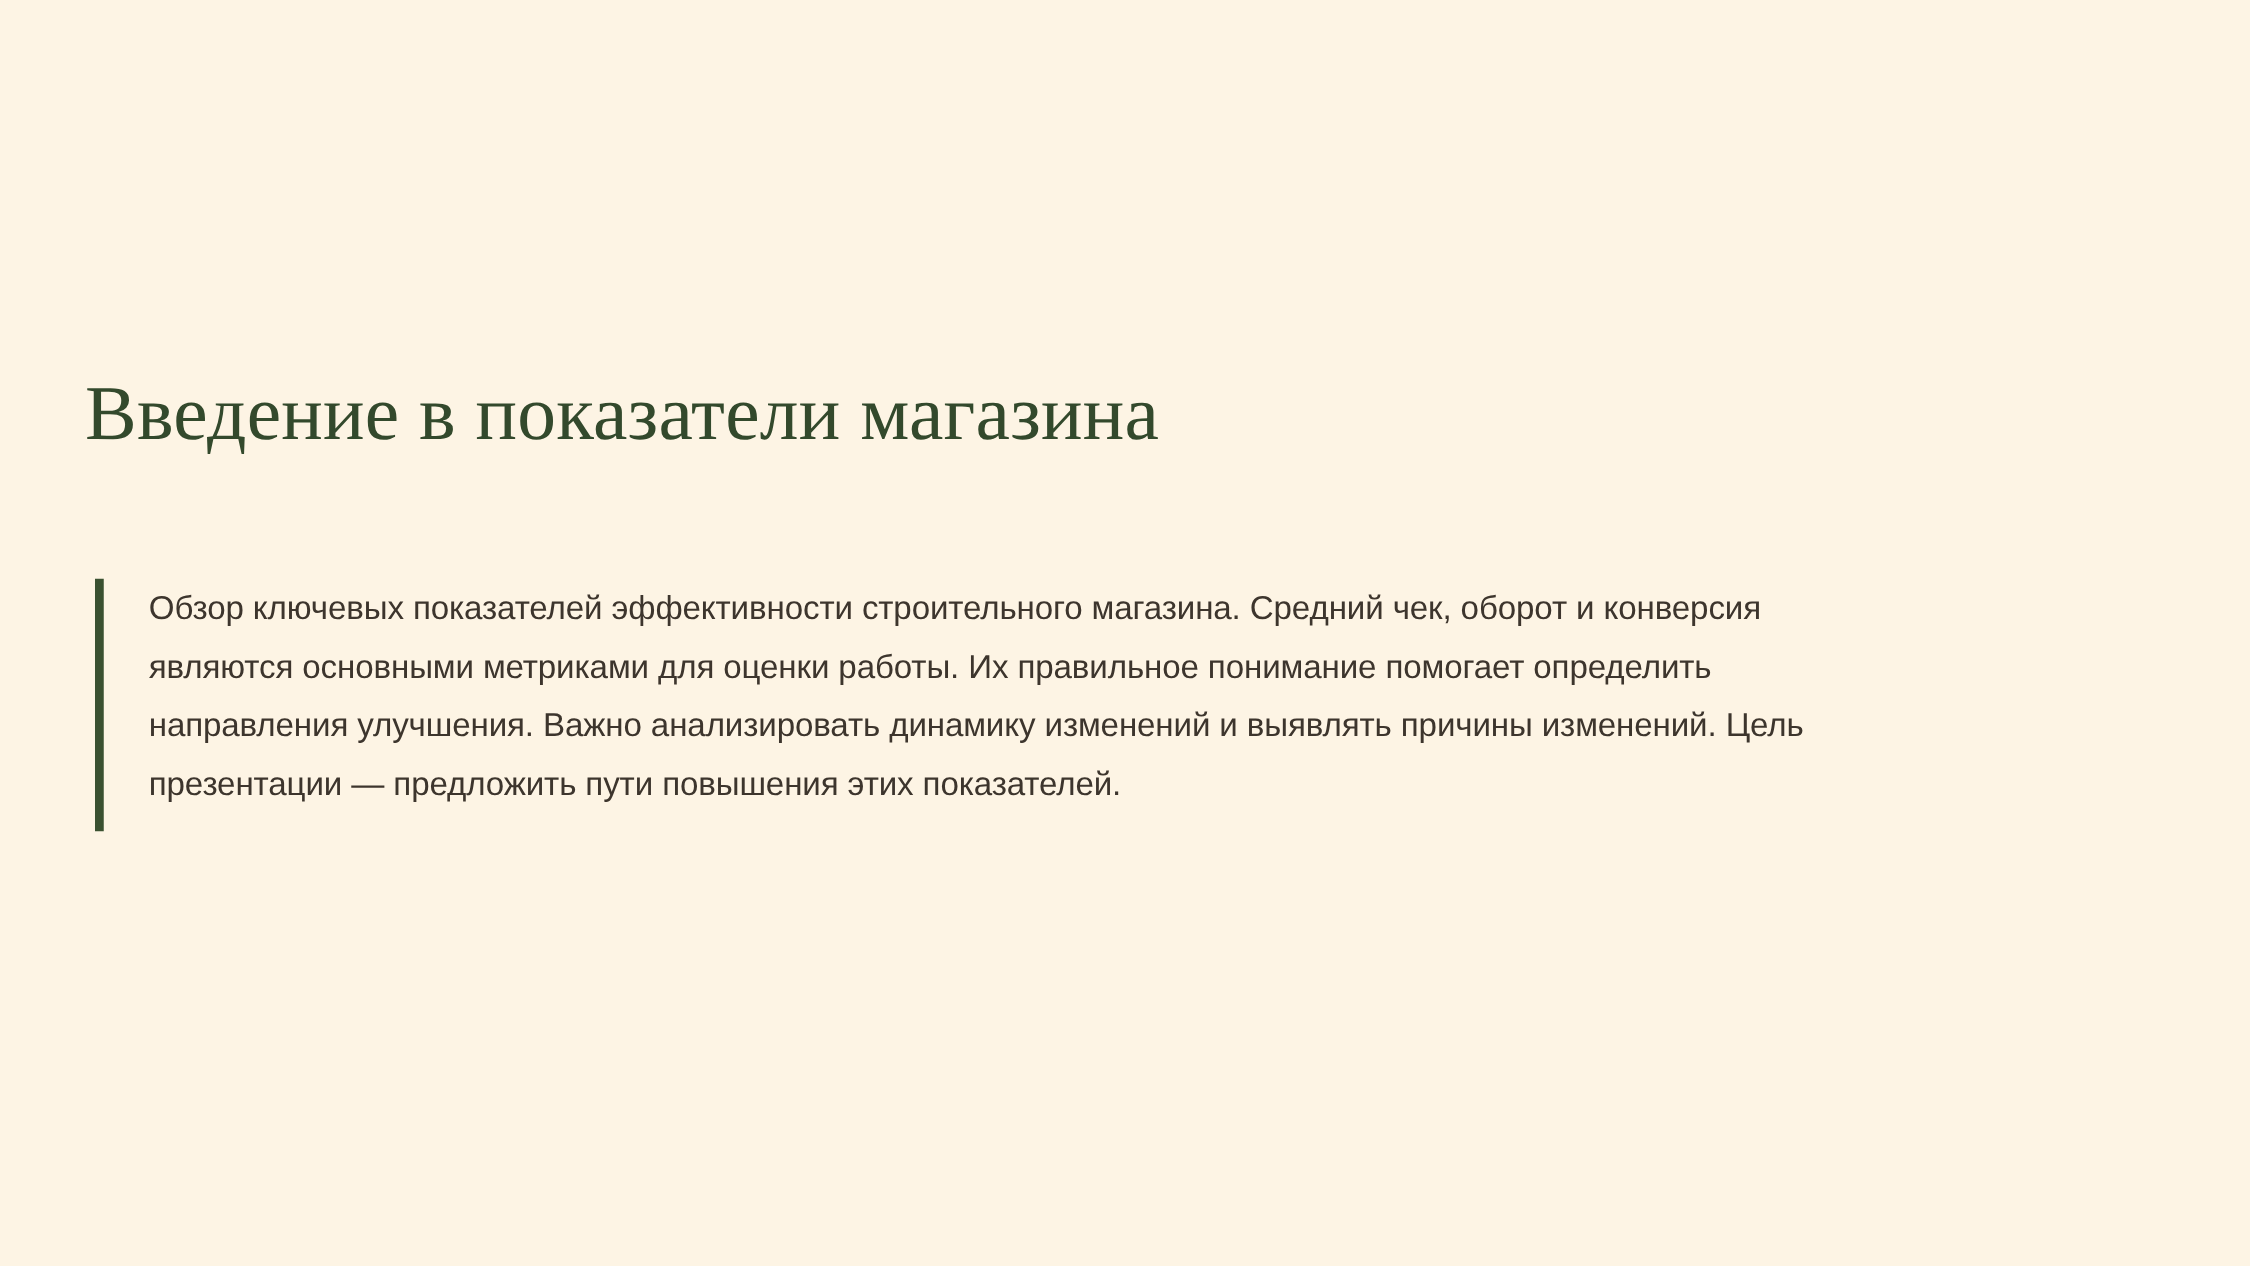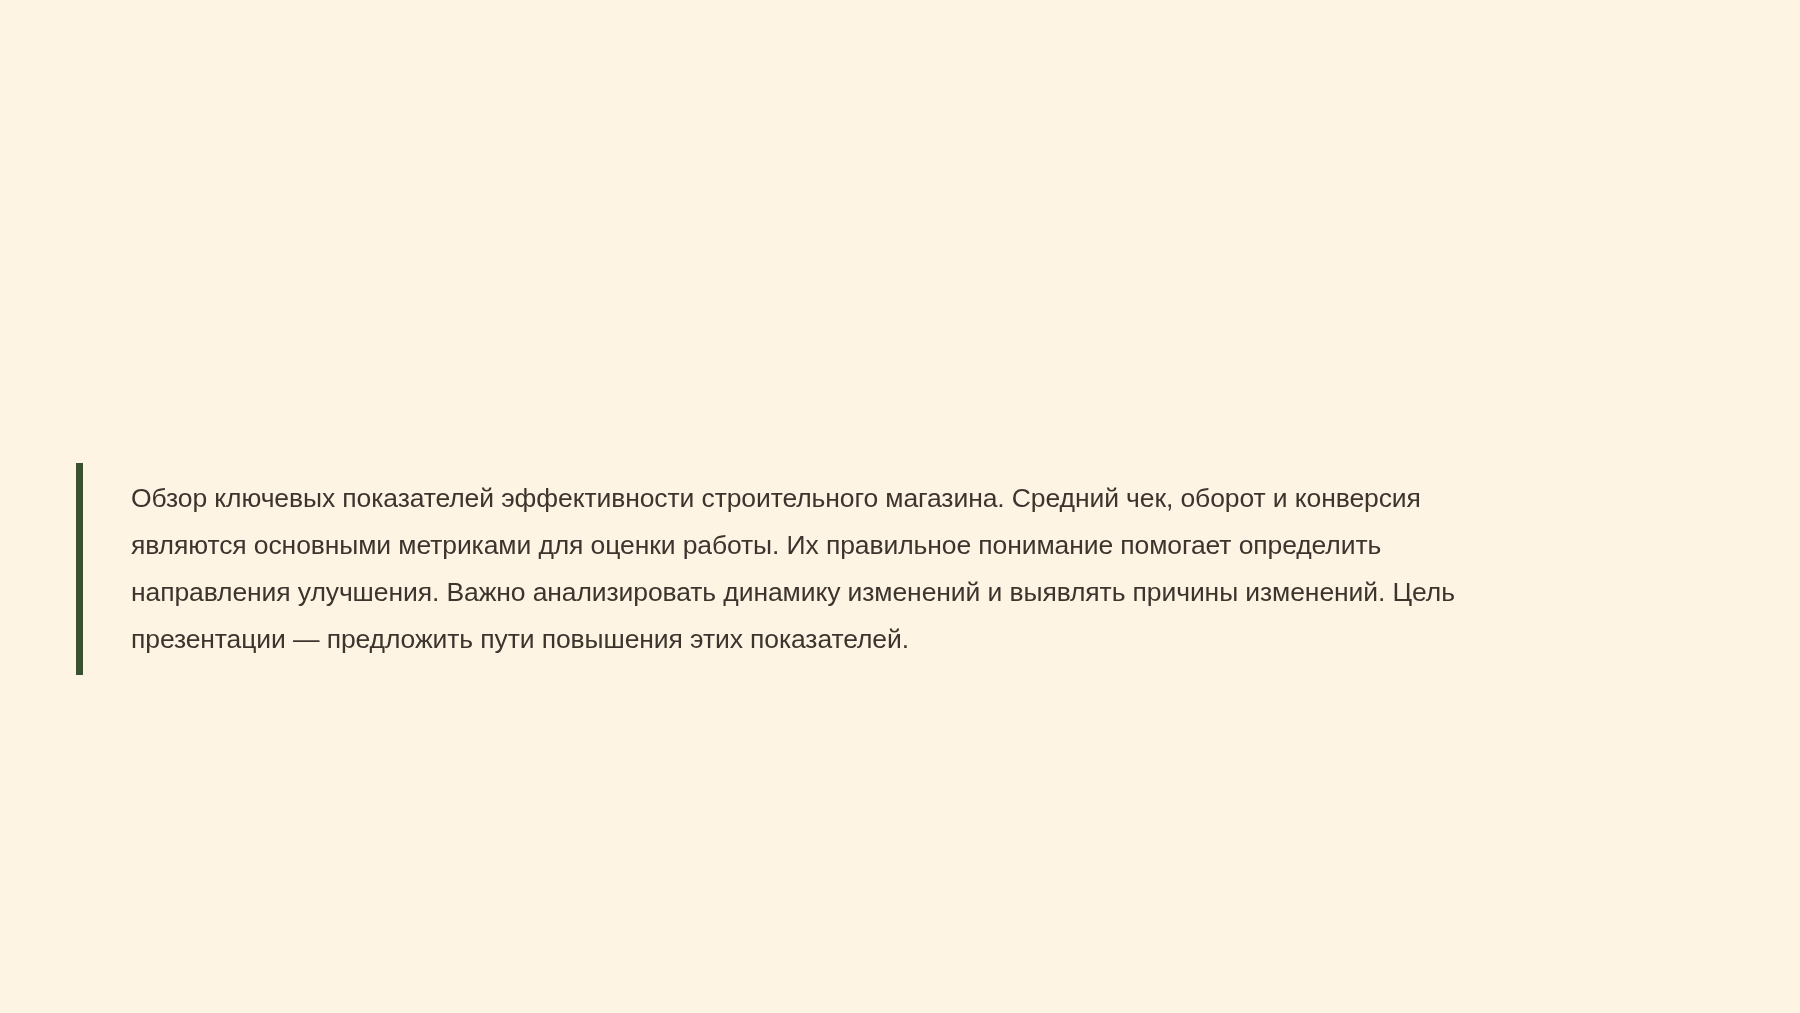--- a/index.html
+++ b/index.html
@@ -47,34 +47,35 @@
 
   .accent-bar {
     flex: 0 0 auto;
     width: 7px;
     min-height: 202px;
     background: #3A5130;
   }
 
   .body-text {
     flex: 1 1 auto;
-    margin: 12px;
+    margin: 0;
     padding-left: 36px;
     font-family: "Liberation Sans", "DejaVu Sans", sans-serif;
     font-size: 26.5px;
     line-height: 47px;
     color: #3D352D;
     letter-spacing: -0.1px;
     text-align: left;
   }
 </style>
 </head>
 <body>
 
 <div class="slide">
 
+  <h1 class="slide-title">Введение в показатели магазина</h1>
 
   <div class="body-block">
     <div class="accent-bar"></div>
     <p class="body-text">Обзор ключевых показателей эффективности строительного магазина. Средний чек, оборот и конверсия являются основными метриками для оценки работы. Их правильное понимание помогает определить направления улучшения. Важно анализировать динамику изменений и выявлять причины изменений. Цель презентации — предложить пути повышения этих показателей.</p>
   </div>
 
 </div>
 
 </body></html>

